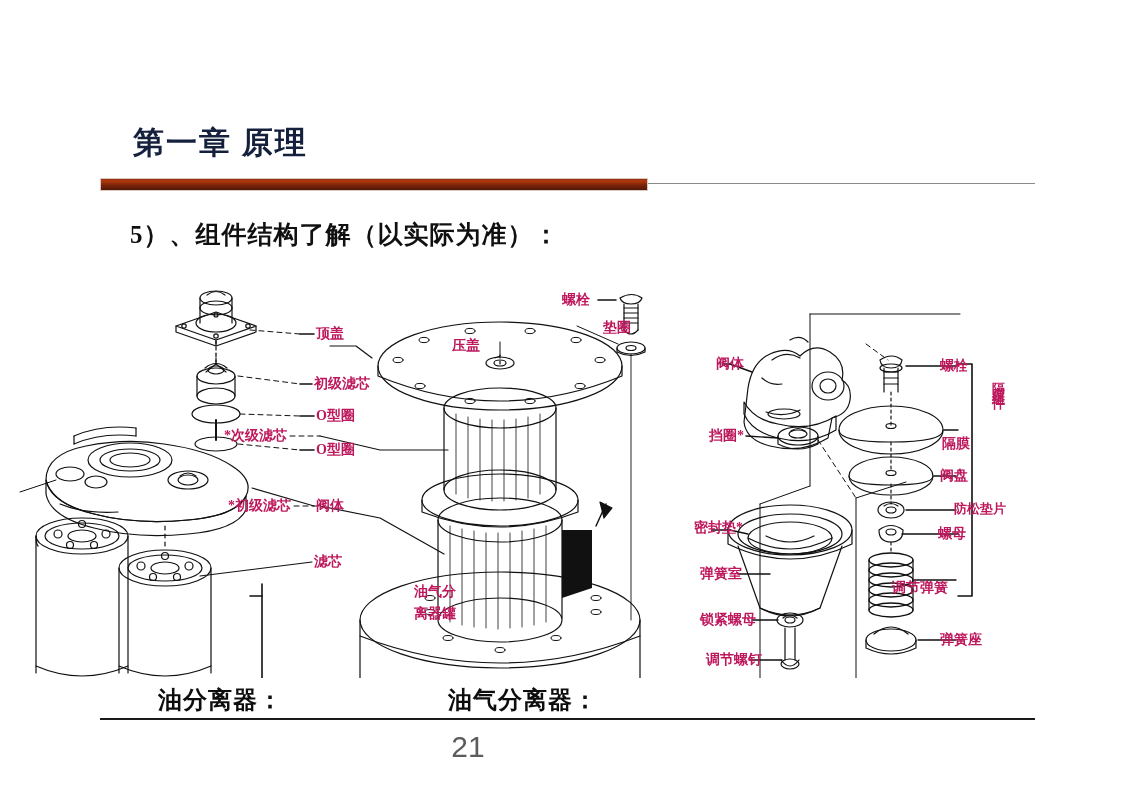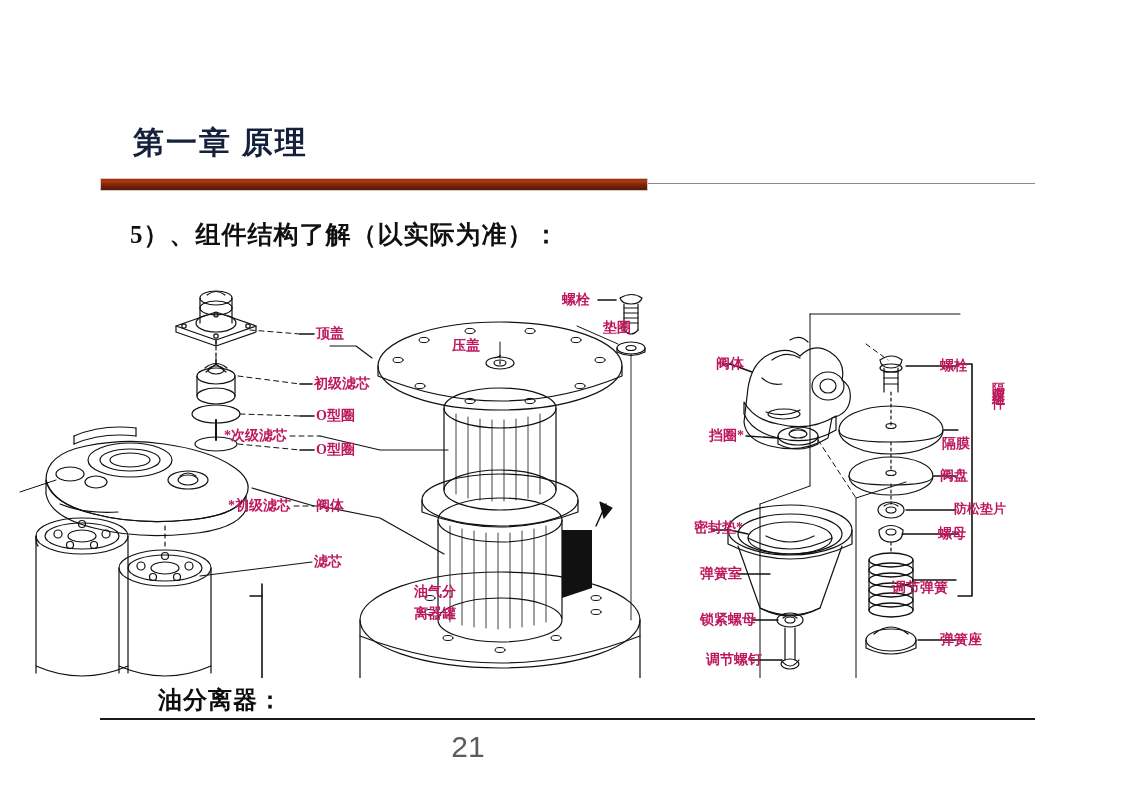--- a/index.html
+++ b/index.html
@@ -390,16 +390,17 @@
     <div class="lbl" style="left:942px;top:154px;margin-top:14px;">隔膜</div>
     <div class="lbl" style="left:940px;top:200px;">阀盘</div>
     <div class="lbl small" style="left:920px;top:234px;padding-left:34px;">防松垫片</div>
     <div class="lbl" style="left:938px;top:258px;">螺母</div>
     <div class="lbl" style="left:892px;top:304px;margin-top:8px;">调节弹簧</div>
     <div class="lbl" style="left:940px;top:364px;">弹簧座</div>
     <div class="lbl vert" style="left:990px;top:104px;">隔膜组件</div>
   </div>
 
   <div class="caption cap1">油分离器：</div>
+  <div class="caption cap2">油气分离器：</div>
 
   <div class="bottom-rule"></div>
   <div class="page-num">21</div>
 </div>
 
 </body></html>

